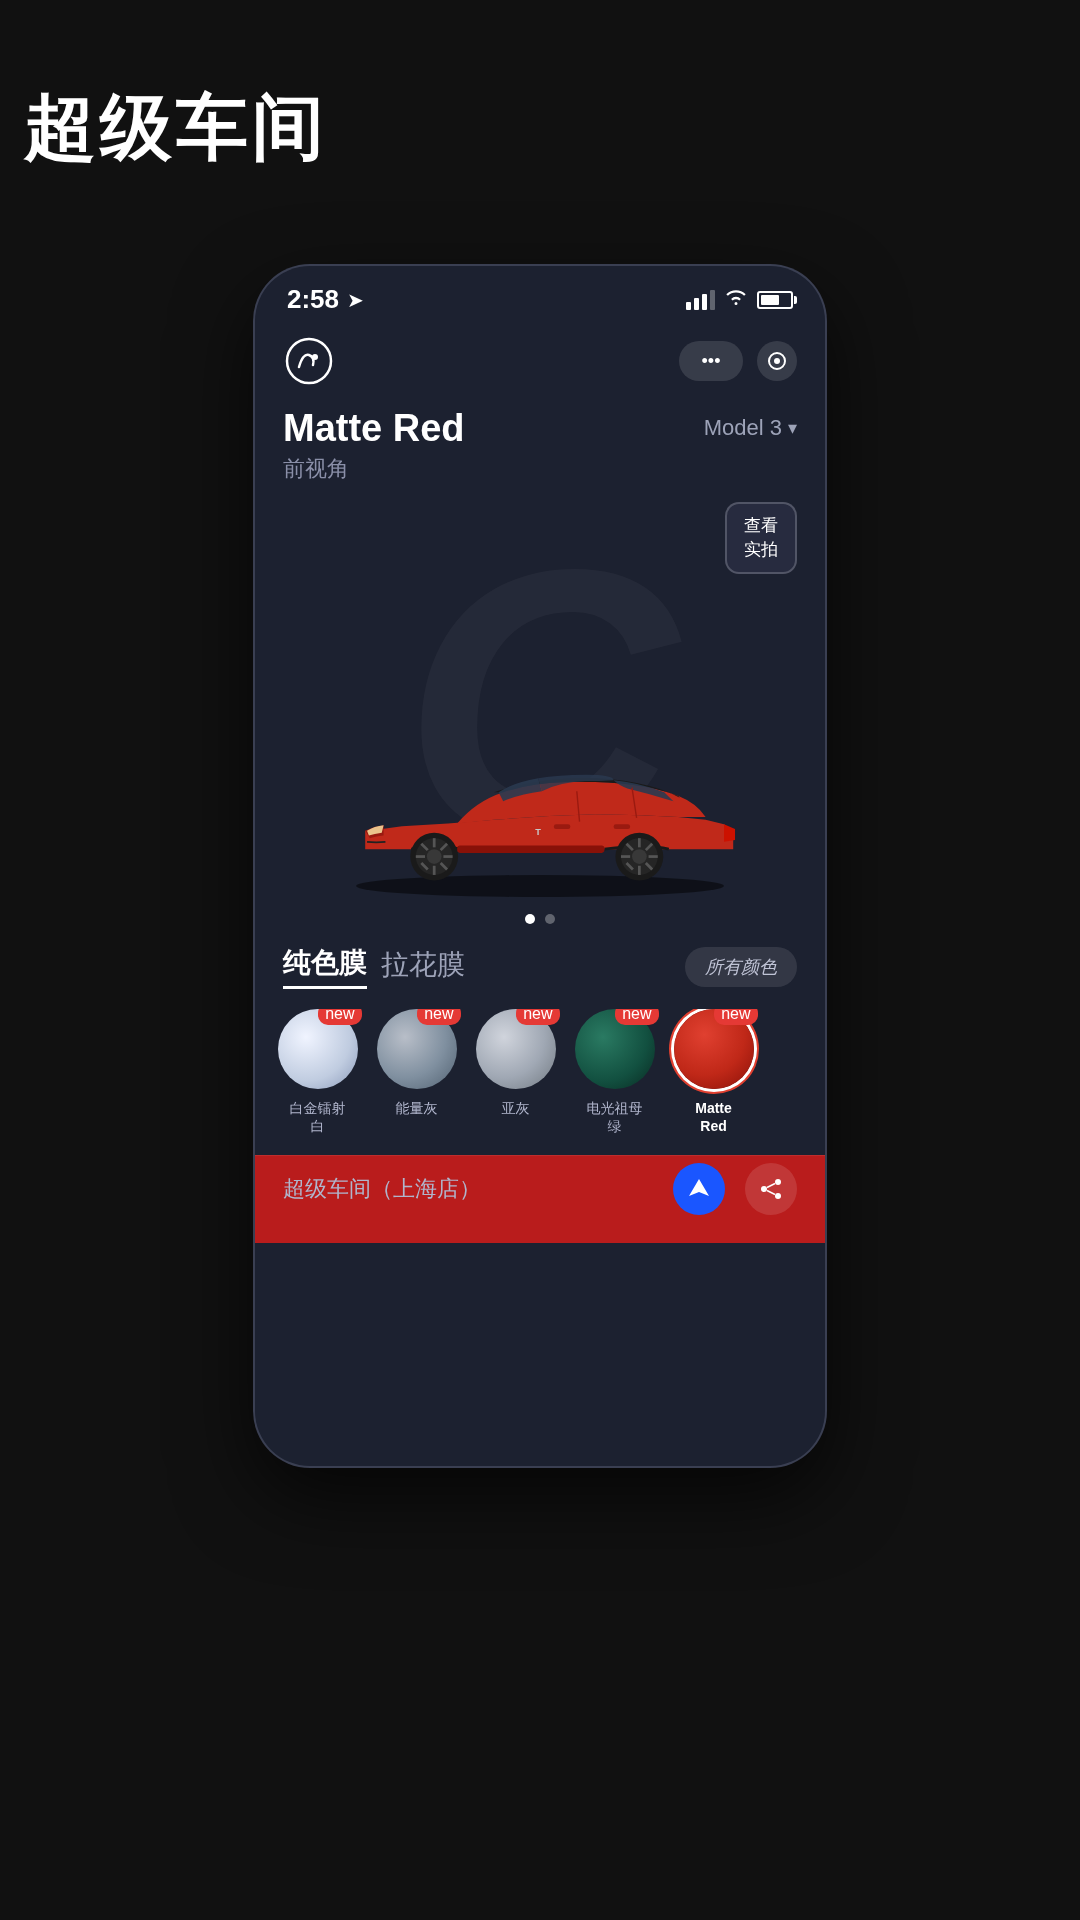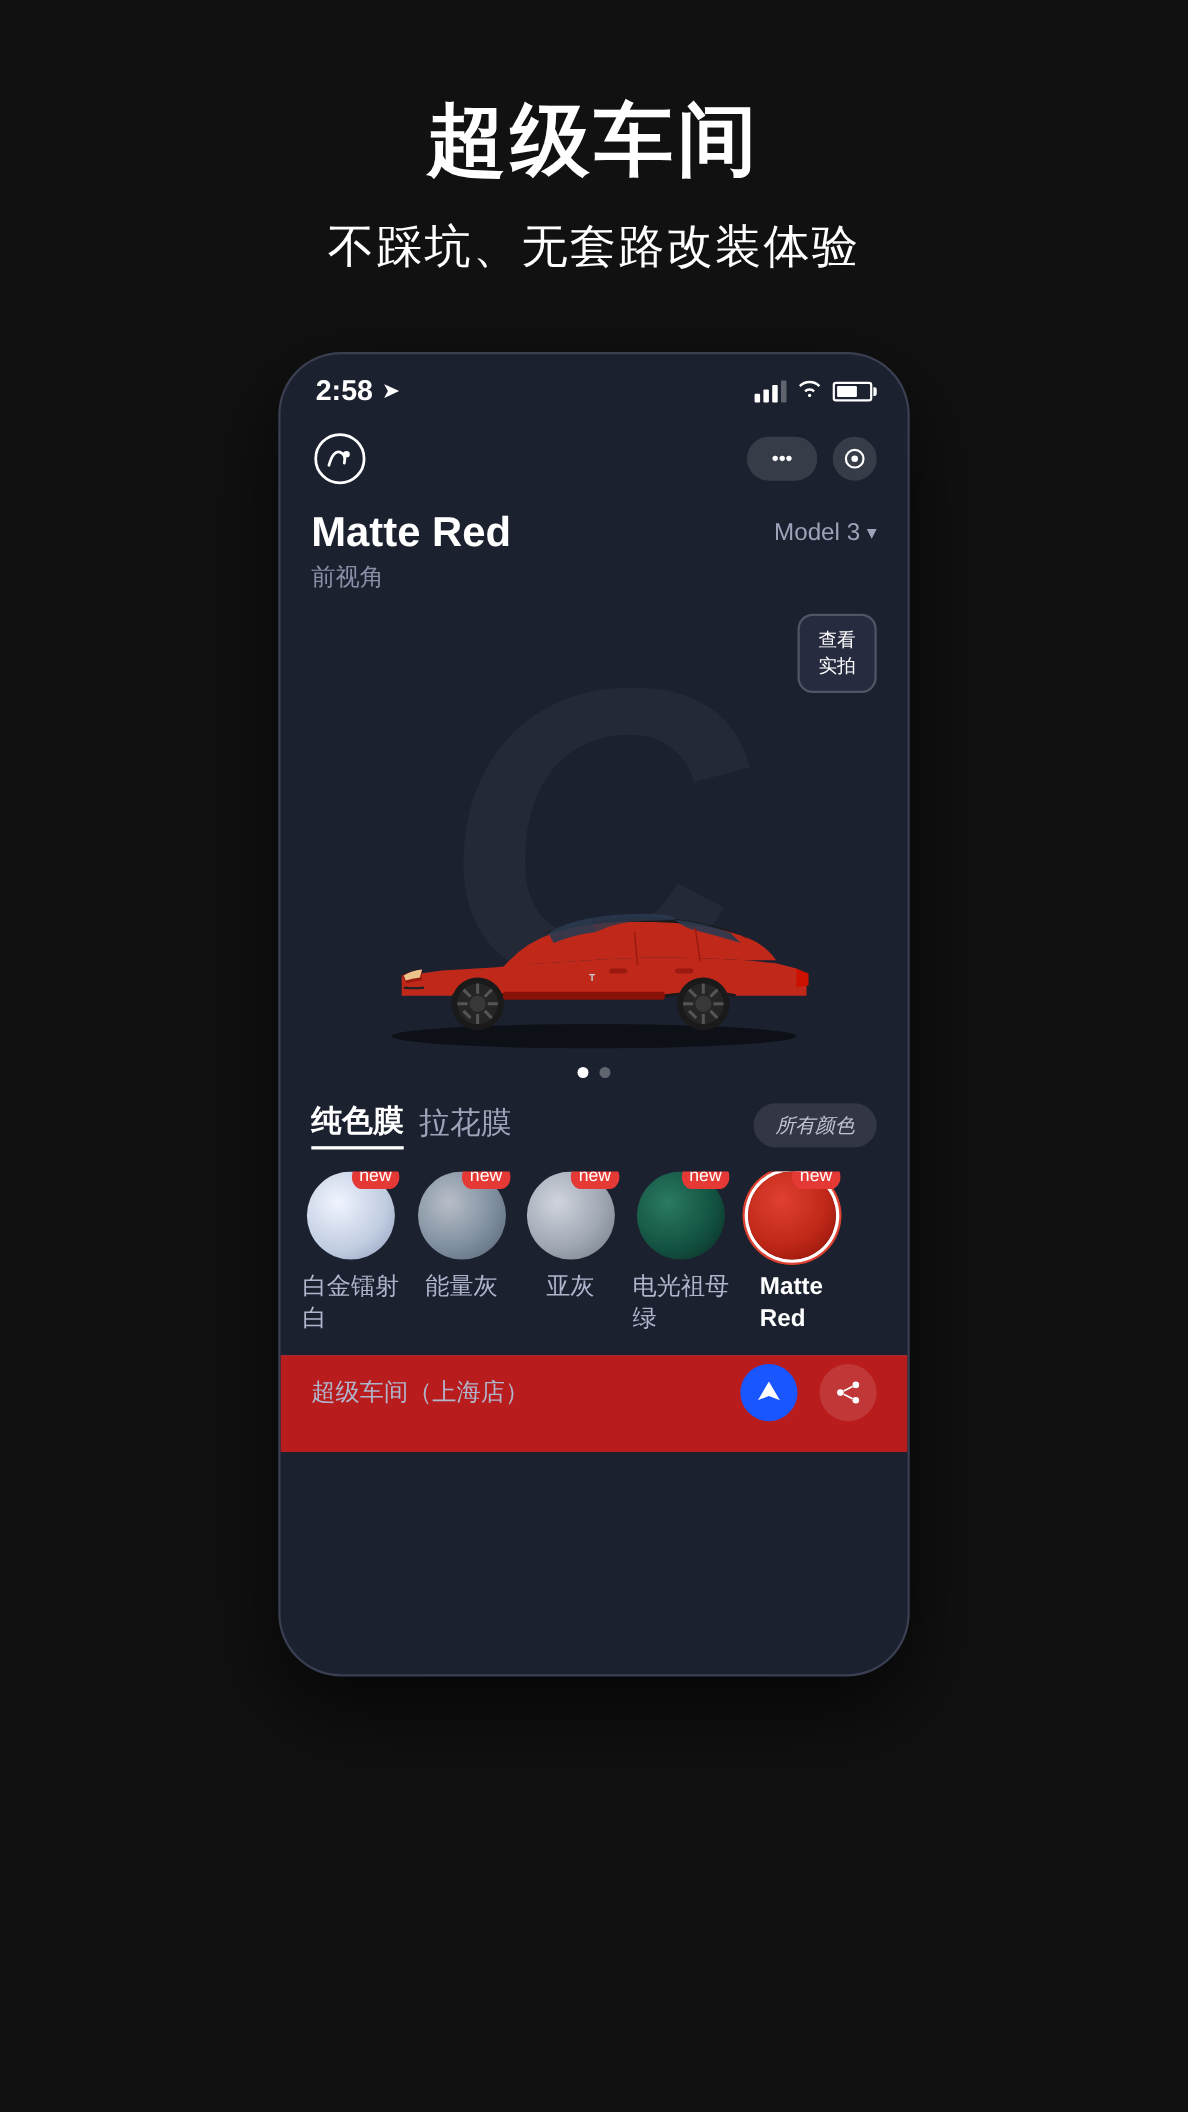--- a/index.html
+++ b/index.html
@@ -11,21 +11,21 @@
       background: #111111;
       font-family: -apple-system, 'PingFang SC', 'Helvetica Neue', sans-serif;
       display: flex;
       flex-direction: column;
       align-items: center;
       overflow-x: hidden;
     }
 
     .page-header {
       width: 100%;
-      text-align: center;
+      text-align: left;
       padding: 80px 24px 40px;
     }
 
     .page-title {
       font-size: 72px;
       font-weight: 700;
       color: #ffffff;
       margin-bottom: 20px;
       letter-spacing: 4px;
     }
@@ -350,23 +350,23 @@
       right: -4px;
       background: #e53935;
       color: white;
       font-size: 16px;
       font-weight: 400;
       padding: 2px 7px;
       border-radius: 10px;
     }
 
     .swatch-label {
-      font-size: 22px;
+      font-size: 14px;
       color: #b0b5cc;
-      text-align: left;
+      text-align: center;
       line-height: 1.3;
     }
 
     .swatch-label-white {
       color: #ffffff;
       font-weight: 600;
     }
 
     
     .bottom-bar {
@@ -405,21 +405,20 @@
 
     .bottom-icon-dark {
       background: rgba(255,255,255,0.12);
     }
   </style>
 </head>
 <body>
 
 <div class="page-header">
   <div class="page-title">超级车间</div>
-  <div class="page-subtitle">不踩坑、无套路改装体验</div>
 </div>
 
 <div class="phone-frame">
 
   <div class="status-bar">
     <div class="status-left">
       <span class="status-time">2:58</span>
       <span style="font-size:20px;">➤</span>
     </div>
     <div class="status-right">

